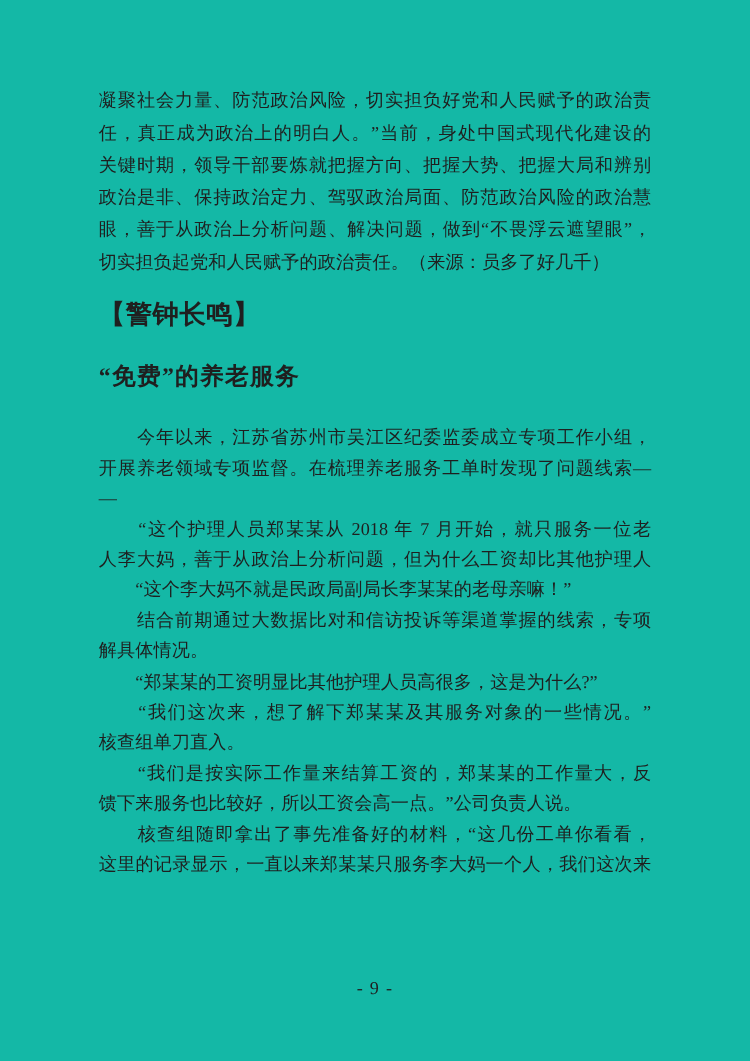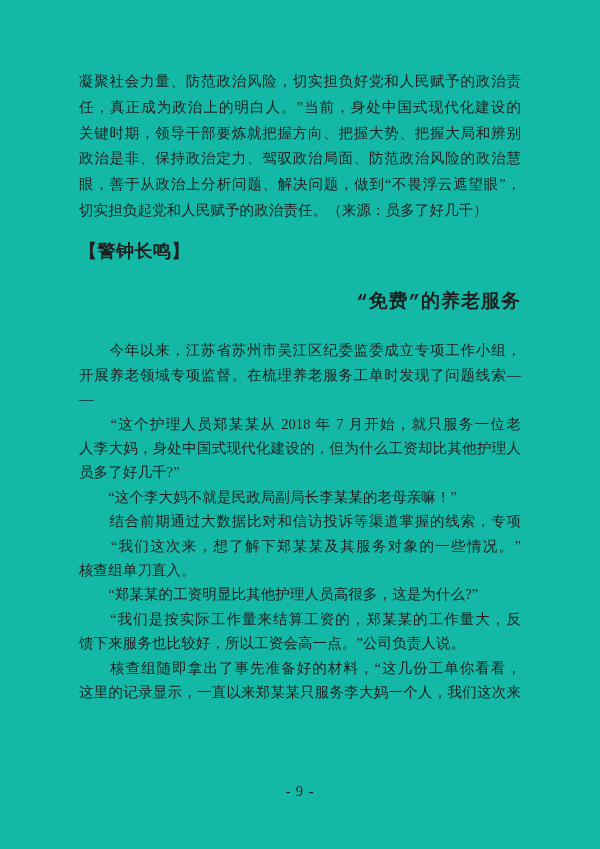--- a/index.html
+++ b/index.html
@@ -33,33 +33,32 @@
     line-height: 25.8px;
   }
   .line.fill {
     text-align: justify;
     text-align-last: justify;
     text-justify: inter-character;
     white-space: normal;
   }
   .section-label {
     margin-top: 14px;
-    font-size: 18px;
+    font-size: 21px;
     font-weight: bold;
     line-height: 26px;
     letter-spacing: 0.5px;
   }
   .article-title {
     margin-top: 24px;
     font-size: 19px;
     font-weight: bold;
     line-height: 28px;
-    text-align: right;
+    text-align: left;
     letter-spacing: 1px;
-    font-family: Liberation Mono, monospace;
   }
   .article-title + .paragraph {
     margin-top: 22.5px;
   }
   .footer {
     position: absolute;
     left: 0;
     right: 0;
     top: 783px;
     text-align: center;
@@ -83,35 +82,35 @@
       </div>
       <div class="section-label" data-name="section-label">【警钟长鸣】</div>
       <div class="article-title" data-name="article-title">“免费”的养老服务</div>
       <div class="paragraph" data-name="para-lead">
         <div class="line fill" data-name="text-line">　　今年以来，江苏省苏州市吴江区纪委监委成立专项工作小组，</div>
         <div class="line fill" data-name="text-line">开展养老领域专项监督。在梳理养老服务工单时发现了问题线索—</div>
         <div class="line" data-name="text-line">—</div>
       </div>
       <div class="paragraph" data-name="para-dialogue-1">
         <div class="line fill" data-name="text-line">　　“这个护理人员郑某某从 2018 年 7 月开始，就只服务一位老</div>
-        <div class="line fill" data-name="text-line">人李大妈，身处中国式现代化建设的，但为什么工资却比其他护理人</div>
-        <div class="line" data-name="text-line">员多了好几千?”</div>
+        <div class="line fill" data-name="text-line">人李大妈，善于从政治上分析问题，但为什么工资却比其他护理人</div>
       </div>
       <div class="paragraph" data-name="para-dialogue-2">
         <div class="line" data-name="text-line">　　“这个李大妈不就是民政局副局长李某某的老母亲嘛！”</div>
       </div>
       <div class="paragraph" data-name="para-investigation">
         <div class="line fill" data-name="text-line">　　结合前期通过大数据比对和信访投诉等渠道掌握的线索，专项</div>
+        <div class="line" data-name="text-line">解具体情况。</div>
+      </div>
+      <div class="paragraph" data-name="para-dialogue-5">
+        <div class="line" data-name="text-line">　　“郑某某的工资明显比其他护理人员高很多，这是为什么?”</div>
       </div>
       <div class="paragraph" data-name="para-dialogue-4">
         <div class="line fill" data-name="text-line">　　“我们这次来，想了解下郑某某及其服务对象的一些情况。”</div>
         <div class="line" data-name="text-line">核查组单刀直入。</div>
-      </div>
-      <div class="paragraph" data-name="para-dialogue-5">
-        <div class="line" data-name="text-line">　　“郑某某的工资明显比其他护理人员高很多，这是为什么?”</div>
       </div>
       <div class="paragraph" data-name="para-dialogue-6">
         <div class="line fill" data-name="text-line">　　“我们是按实际工作量来结算工资的，郑某某的工作量大，反</div>
         <div class="line" data-name="text-line">馈下来服务也比较好，所以工资会高一点。”公司负责人说。</div>
       </div>
       <div class="paragraph" data-name="para-evidence">
         <div class="line fill" data-name="text-line">　　核查组随即拿出了事先准备好的材料，“这几份工单你看看，</div>
         <div class="line fill" data-name="text-line">这里的记录显示，一直以来郑某某只服务李大妈一个人，我们这次来</div>
       </div>
     </div>

